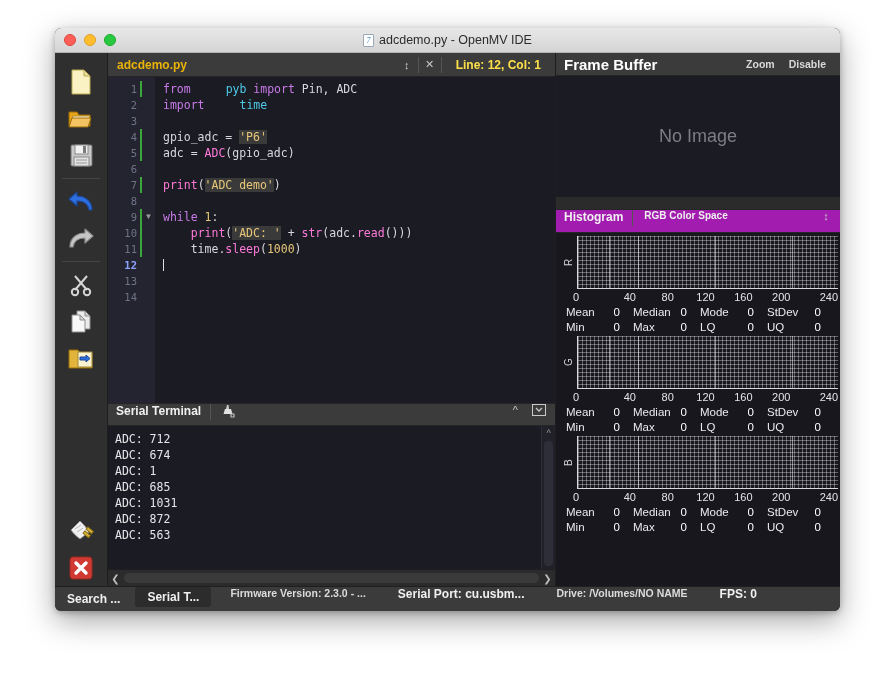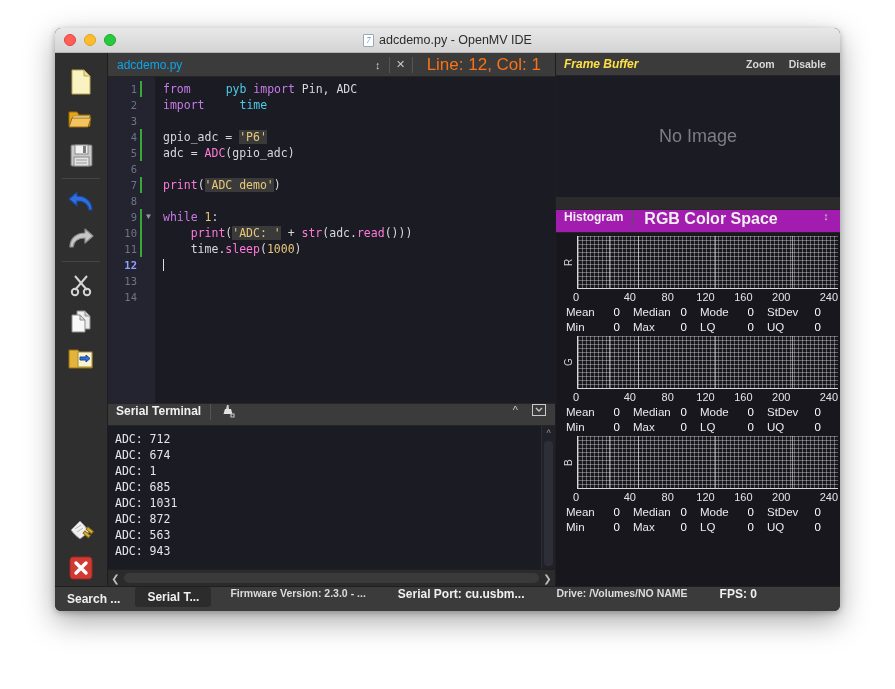--- a/index.html
+++ b/index.html
@@ -71,30 +71,30 @@
   
   #center { flex: 1; display: flex; flex-direction: column; min-width: 0; }
 
   
   #tabbar {
     height: 24px; background: #3b3b3b;
     border-bottom: 1px solid #252525;
     display: flex; align-items: center; flex: 0 0 auto;
   }
   #tab-name {
-    font-size: 12px; color: #0ea5e9; font-weight: normal;
+    font-size: 12px; color: #eab308; font-weight: bold;
     padding-left: 9px; flex: 1;
   }
   .tab-ctl {
     width: 22px; text-align: center; color: #c8c8c8; font-size: 11px;
     cursor: pointer;
   }
   .vdiv { width: 1px; height: 16px; background: #555; }
   #line-col {
-    font-size: 17px; color: #f97316; font-weight: normal;
+    font-size: 12px; color: #fde047; font-weight: bold;
     padding: 0 14px; white-space: nowrap;
   }
 
   
   #editor {
     flex: 1; background: #1a1b23; display: flex;
     overflow: hidden; position: relative; min-height: 0;
   }
   #gutter {
     width: 34px; background: #232430; flex: 0 0 auto;
@@ -172,35 +172,35 @@
   
   #right {
     width: 285px; background: #2b2b2b; flex: 0 0 auto;
     display: flex; flex-direction: column; border-left: 1px solid #1e1e1e;
     min-width: 0;
   }
   #fb-hdr {
     height: 23px; background: #3b3b3b; border-bottom: 1px solid #252525;
     display: flex; align-items: center; flex: 0 0 auto;
   }
-  #fb-title { font-size: 12px; color: #fde047; font-weight: bold; padding-left: 8px; flex: 1; font-style: italic; }
+  #fb-title { font-size: 15px; color: #ffffff; font-weight: bold; padding-left: 8px; flex: 1; }
   .fb-act { font-size: 10.5px; color: #d8d8d8; font-weight: bold; padding-right: 14px; cursor: pointer; }
   #fb-view {
     height: 121px; background: #1a1b23; flex: 0 0 auto;
     display: flex; align-items: center; justify-content: center;
   }
   #fb-noimg { font-size: 18px; color: #7d7d85; }
   #hist-hdr {
     height: 24px; background: #a21caf;
     border-top: 1px solid #252525; border-bottom: 1px solid #252525;
     display: flex; flex: 0 0 auto; margin-top: 12px;
   }
   #hist-title { font-size: 12px; color: #f0f0f0; font-weight: bold; padding-left: 8px; }
   #cs-sel {
-    flex: 1; font-size: 16px; color: #f0f0f0; font-weight: bold;
+    flex: 1; font-size: 10px; color: #f0f0f0; font-weight: bold;
     padding-left: 11px; cursor: pointer;
   }
   #hist-body { flex: 1; background: #17171d; overflow: hidden; }
   .chan { padding: 3px 0 0 0; }
   .plot-row { display: flex; align-items: stretch; height: 53px; padding-left: 4px; }
   .chan-lbl {
     width: 17px; display: flex; align-items: center; justify-content: center;
     font-size: 10px; color: #d4d4d8;
     writing-mode: vertical-rl; transform: rotate(180deg);
   }
@@ -398,21 +398,21 @@
         <div class="hdr-ctl" style="padding-right:14px;">^</div>
         <div class="hdr-ctl" style="padding-right:9px;">
           <svg width="14" height="12" viewBox="0 0 14 12">
             <rect x="0.5" y="0.5" width="13" height="11" fill="none" stroke="#c9c9c9"></rect>
             <path d="M4 4 l3 3 l3 -3" fill="none" stroke="#c9c9c9" stroke-width="1.3"></path>
           </svg>
         </div>
       </div>
 
       <div id="term-body">
-        <div id="term-lines"><div>ADC: 712</div><div>ADC: 674</div><div>ADC: 1</div><div>ADC: 685</div><div>ADC: 1031</div><div>ADC: 872</div><div>ADC: 563</div><div>ADC: 943</div></div>
+        <div id="term-lines"><div>ADC: 712</div><div>ADC: 674</div><div>ADC: 1</div><div>ADC: 685</div><div>ADC: 1031</div><div>ADC: 872</div><div>ADC: 563</div></div>
         <div id="term-sb">
           <div class="arr">^</div>
           <div class="thumb"></div>
         </div>
       </div>
 
       <div id="hscroll">
         <div class="arr">❮</div>
         <div id="hthumb"></div>
         <div class="arr">❯</div>

